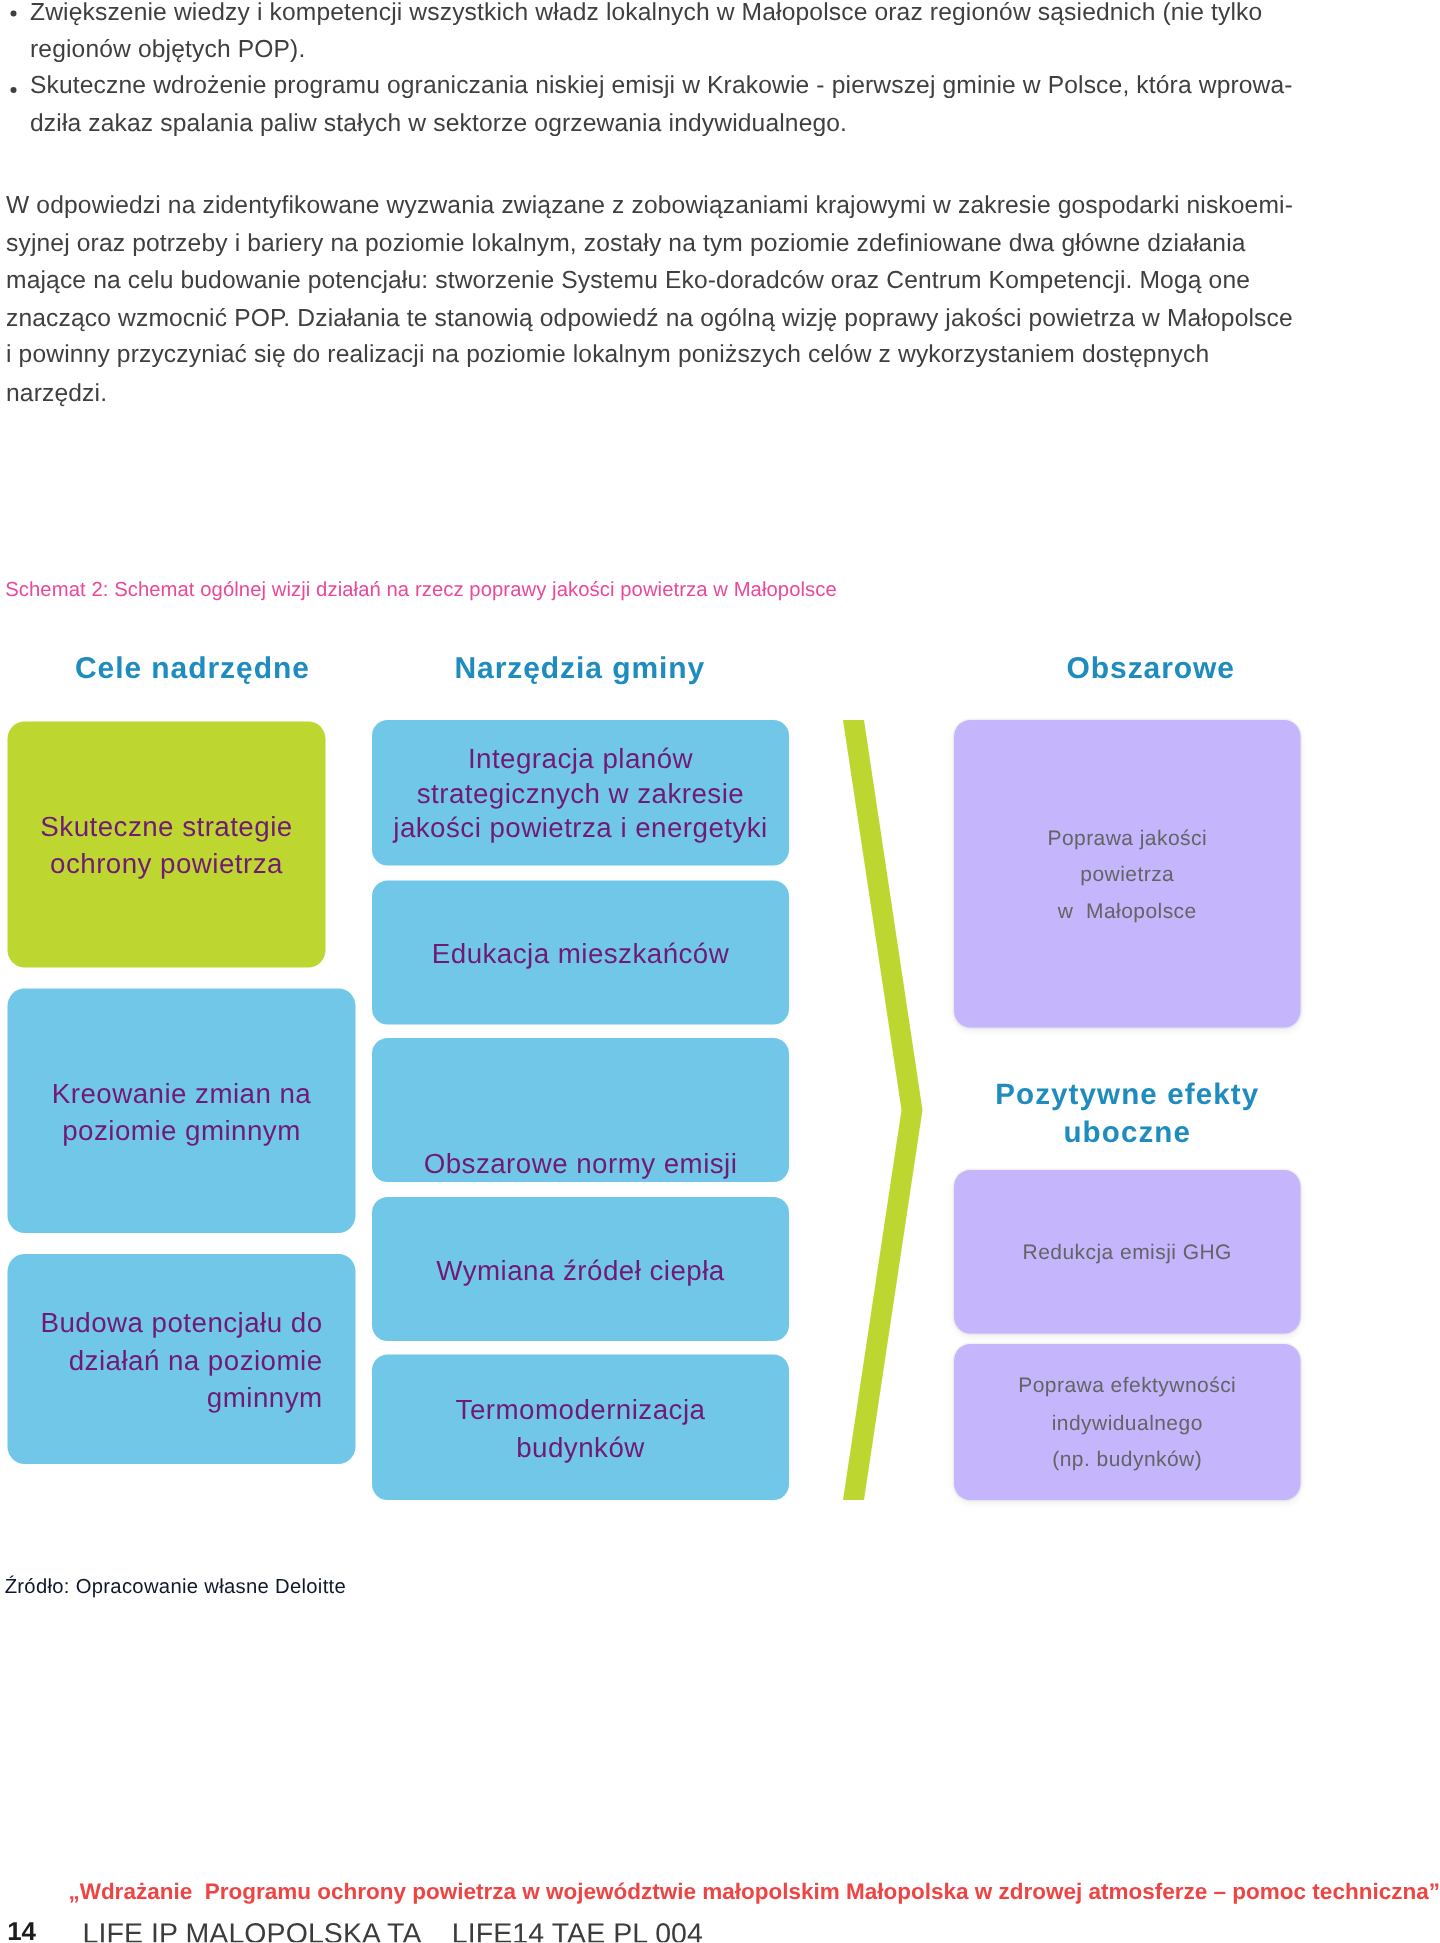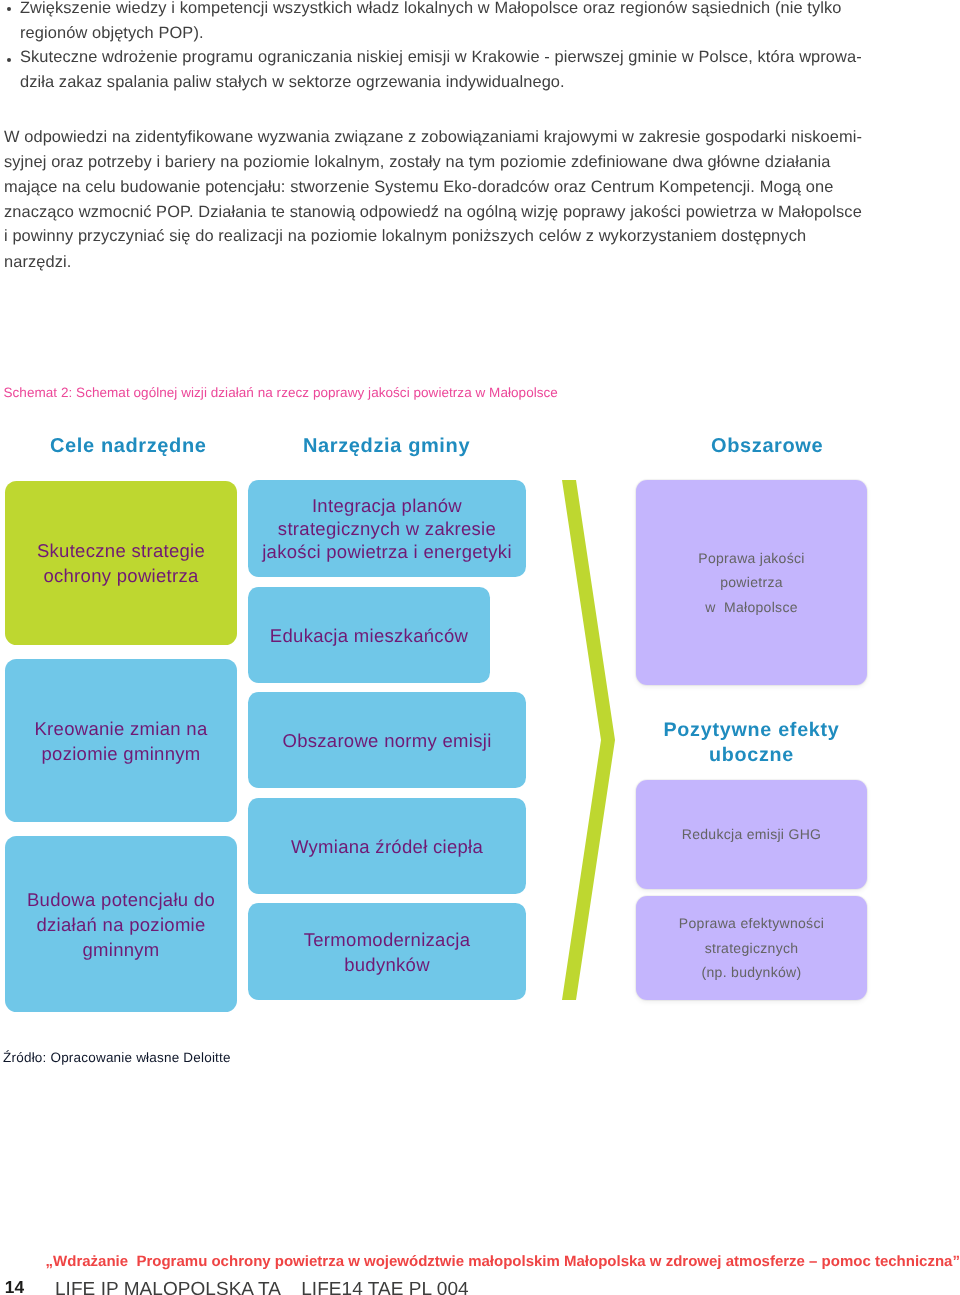--- a/index.html
+++ b/index.html
@@ -57,37 +57,37 @@
   <div class="tline" style="left:4px; top:202.8px;">znacząco wzmocnić POP. Działania te stanowią odpowiedź na ogólną wizję poprawy jakości powietrza w Małopolsce</div>
   <div class="tline" style="left:4px; top:227.4px;">i powinny przyczyniać się do realizacji na poziomie lokalnym poniższych celów z wykorzystaniem dostępnych</div>
   <div class="tline" style="left:4px; top:252.7px;">narzędzi.</div>
 
   <div class="figcap">Schemat 2: Schemat ogólnej wizji działań na rzecz poprawy jakości powietrza w Małopolsce</div>
 
   <div class="colhead" style="left:50px; top:434.5px;">Cele nadrzędne</div>
   <div class="colhead" style="left:303px; top:434.5px;">Narzędzia gminy</div>
   <div class="colhead" style="left:711px; top:434.5px;">Obszarowe</div>
 
-  <div class="box green goalbox" style="left:5px; top:481px; width:232px; height:164px;">
+  <div class="box green goalbox" style="left:5px; top:481px; width:212px; height:164px;">
     <div><span>Skuteczne strategie</span><br><span>ochrony powietrza</span></div>
   </div>
   <div class="box blue goalbox" style="left:5px; top:659px; width:232px; height:163px;">
     <div><span>Kreowanie zmian na</span><br><span>poziomie gminnym</span></div>
   </div>
-  <div class="box blue goalbox" style="left:5px; top:836px; width:232px; height:176px;">
+  <div class="box blue goalbox" style="left:5px; top:836px; width:232px; height:140px;text-align:right;">
     <div><span>Budowa potencjału do</span><br><span>działań na poziomie</span><br><span>gminnym</span></div>
   </div>
 
   <div class="box blue" style="left:248px; top:480px; width:278px; height:97px; line-height:23.1px;">
     <div><span>Integracja planów</span><br><span>strategicznych w zakresie</span><br><span>jakości powietrza i energetyki</span></div>
   </div>
-  <div class="box blue" style="left:248px; top:587px; width:242px; height:96px;">
+  <div class="box blue" style="left:248px; top:587px; width:278px; height:96px;">
     <div><span>Edukacja mieszkańców</span></div>
   </div>
-  <div class="box blue" style="left:248px; top:692px; width:278px; height:96px;">
+  <div class="box blue" style="left:248px; top:692px; width:278px; height:96px;align-items:flex-end;">
     <div><span>Obszarowe normy emisji</span></div>
   </div>
   <div class="box blue" style="left:248px; top:798px; width:278px; height:96px;">
     <div><span>Wymiana źródeł ciepła</span></div>
   </div>
   <div class="box blue" style="left:248px; top:903px; width:278px; height:97px;">
     <div><span>Termomodernizacja</span><br><span>budynków</span></div>
   </div>
 
   <svg class="arrowsvg" width="120" height="540" viewBox="0 0 120 540">
@@ -95,21 +95,21 @@
   </svg>
 
   <div class="card" style="left:636px; top:480px; width:231px; height:205px;">
     <div><span>Poprawa jakości</span><br><span>powietrza</span><br><span>w  Małopolsce</span></div>
   </div>
   <div class="cardhead" style="left:636px; top:718px; width:231px;"><span>Pozytywne efekty</span><br><span>uboczne</span></div>
   <div class="card" style="left:636px; top:780px; width:231px; height:109px;">
     <div><span>Redukcja emisji GHG</span></div>
   </div>
   <div class="card" style="left:636px; top:896px; width:231px; height:104px;">
-    <div><span>Poprawa efektywności</span><br><span>strategicznych</span><br><span>(np. budynków)</span></div>
+    <div><span>Poprawa efektywności</span><br><span>indywidualnego</span><br><span>(np. budynków)</span></div>
   </div>
 
   <div class="srcnote">Źródło: Opracowanie własne Deloitte</div>
 
   <div class="foot1">„Wdrażanie  Programu ochrony powietrza w województwie małopolskim Małopolska w zdrowej atmosferze – pomoc techniczna”</div>
   <div class="pageno">14</div>
   <div class="foot2">LIFE IP MALOPOLSKA TA    LIFE14 TAE PL 004</div>
 </div>
 
 </body></html>

